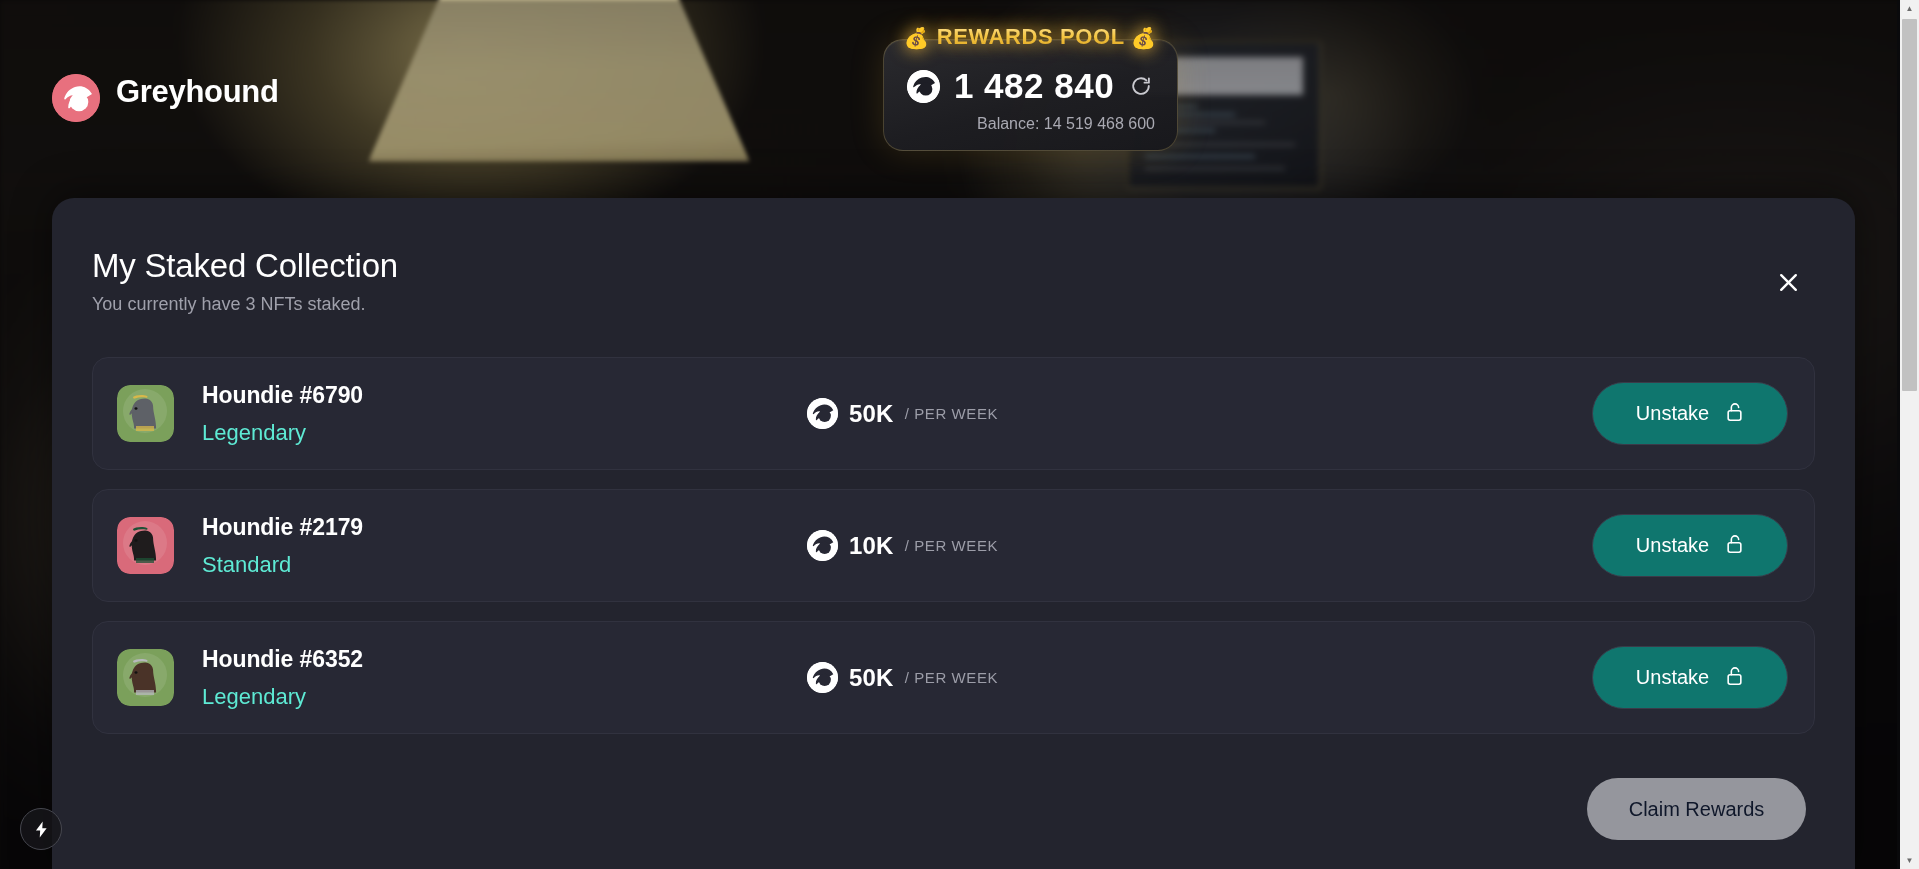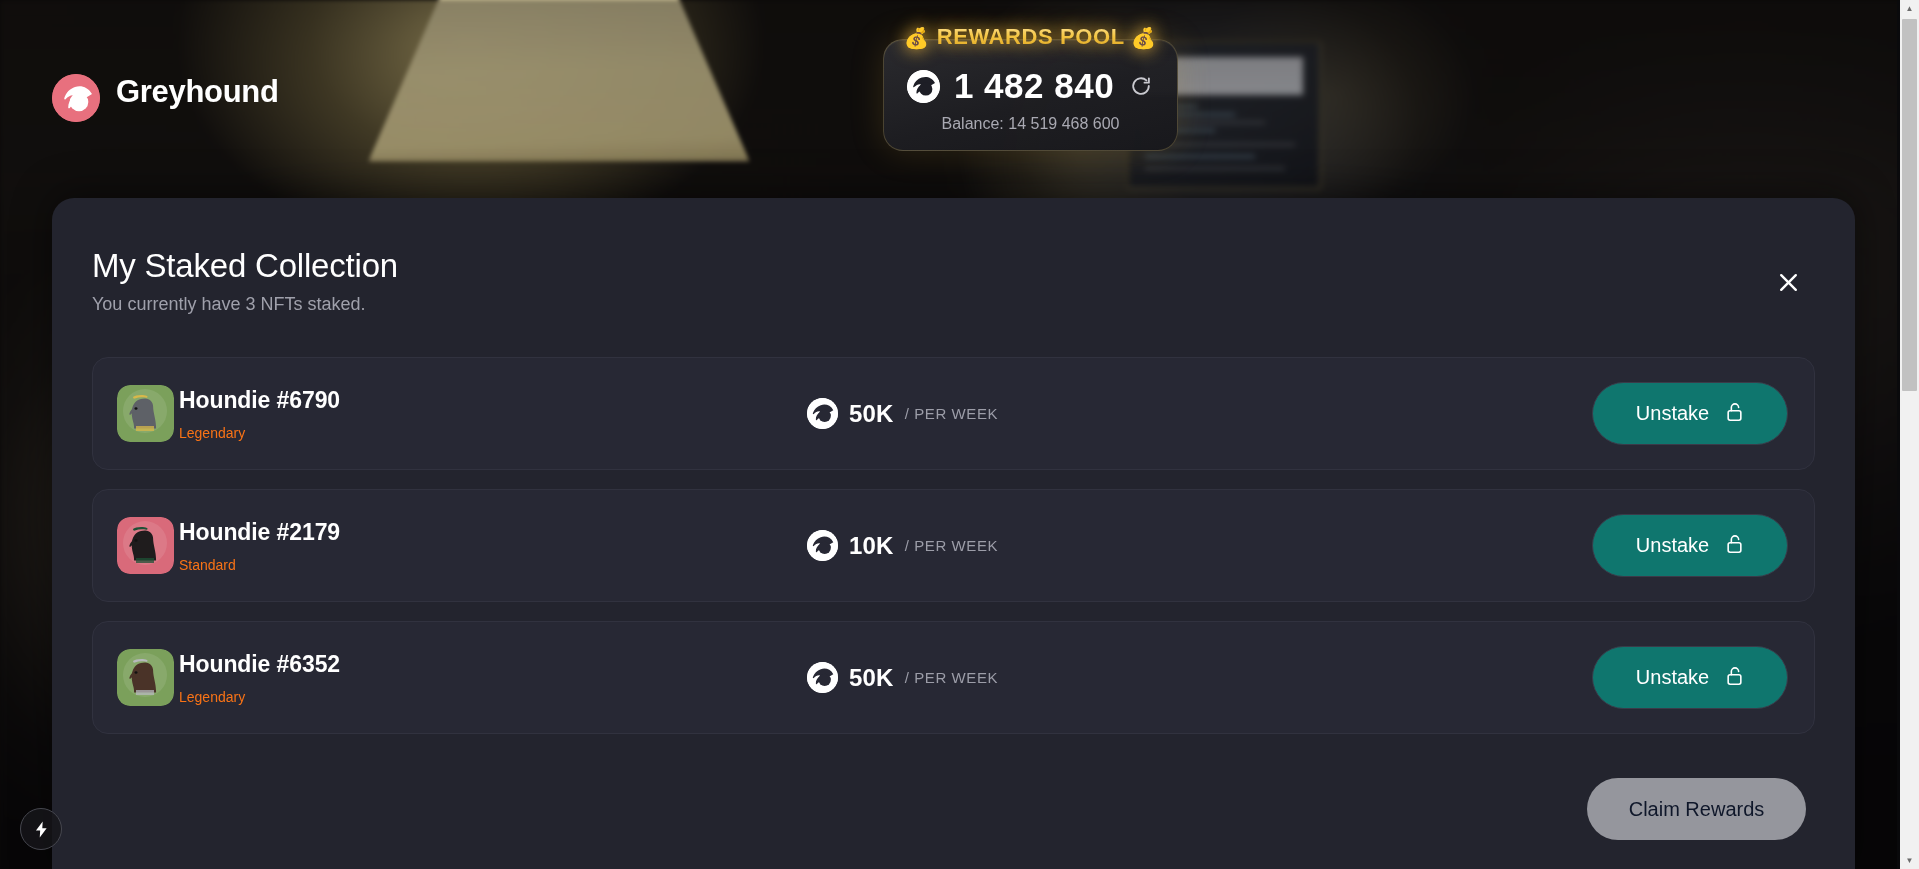--- a/index.html
+++ b/index.html
@@ -162,21 +162,21 @@
     background: none;
     border: none;
     cursor: pointer;
     color: #c9c9cf;
     display: flex;
     align-items: center;
     padding: 2px;
   }
   .rewards-balance {
     margin-top: 9px;
-    text-align: center;
+    text-align: right;
     color: #a9a9b2;
     font-size: 16px;
     white-space: nowrap;
   }
 
   
   .wallet {
     position: absolute;
     right: 44px; top: 76px;
     display: flex;
@@ -247,43 +247,43 @@
     align-items: center;
     height: 113px;
     background: #272834;
     border: 1px solid #31323f;
     border-radius: 16px;
     padding: 0 26px 0 24px;
   }
   .nft-ident {
     display: flex;
     align-items: center;
-    gap: 5px;
+    gap: 28px;
     width: 690px;
     flex: none;
   }
   .nft-thumb {
     width: 57px; height: 57px;
     border-radius: 13px;
     overflow: hidden;
     position: relative;
     flex: none;
   }
   .nft-thumb svg { position: absolute; left: 0; top: 0; }
   .nft-name {
     color: #ffffff;
     font-size: 23px;
     font-weight: 700;
     letter-spacing: -0.1px;
     line-height: 27px;
   }
   .nft-rarity {
     margin-top: 11px;
-    color: #f97316;
-    font-size: 14px;
+    color: #5eead4;
+    font-size: 22px;
   }
   .nft-rate {
     display: flex;
     align-items: center;
     gap: 11px;
     flex: 1;
   }
   .rate-coin {
     width: 31px; height: 31px;
     border-radius: 50%;

